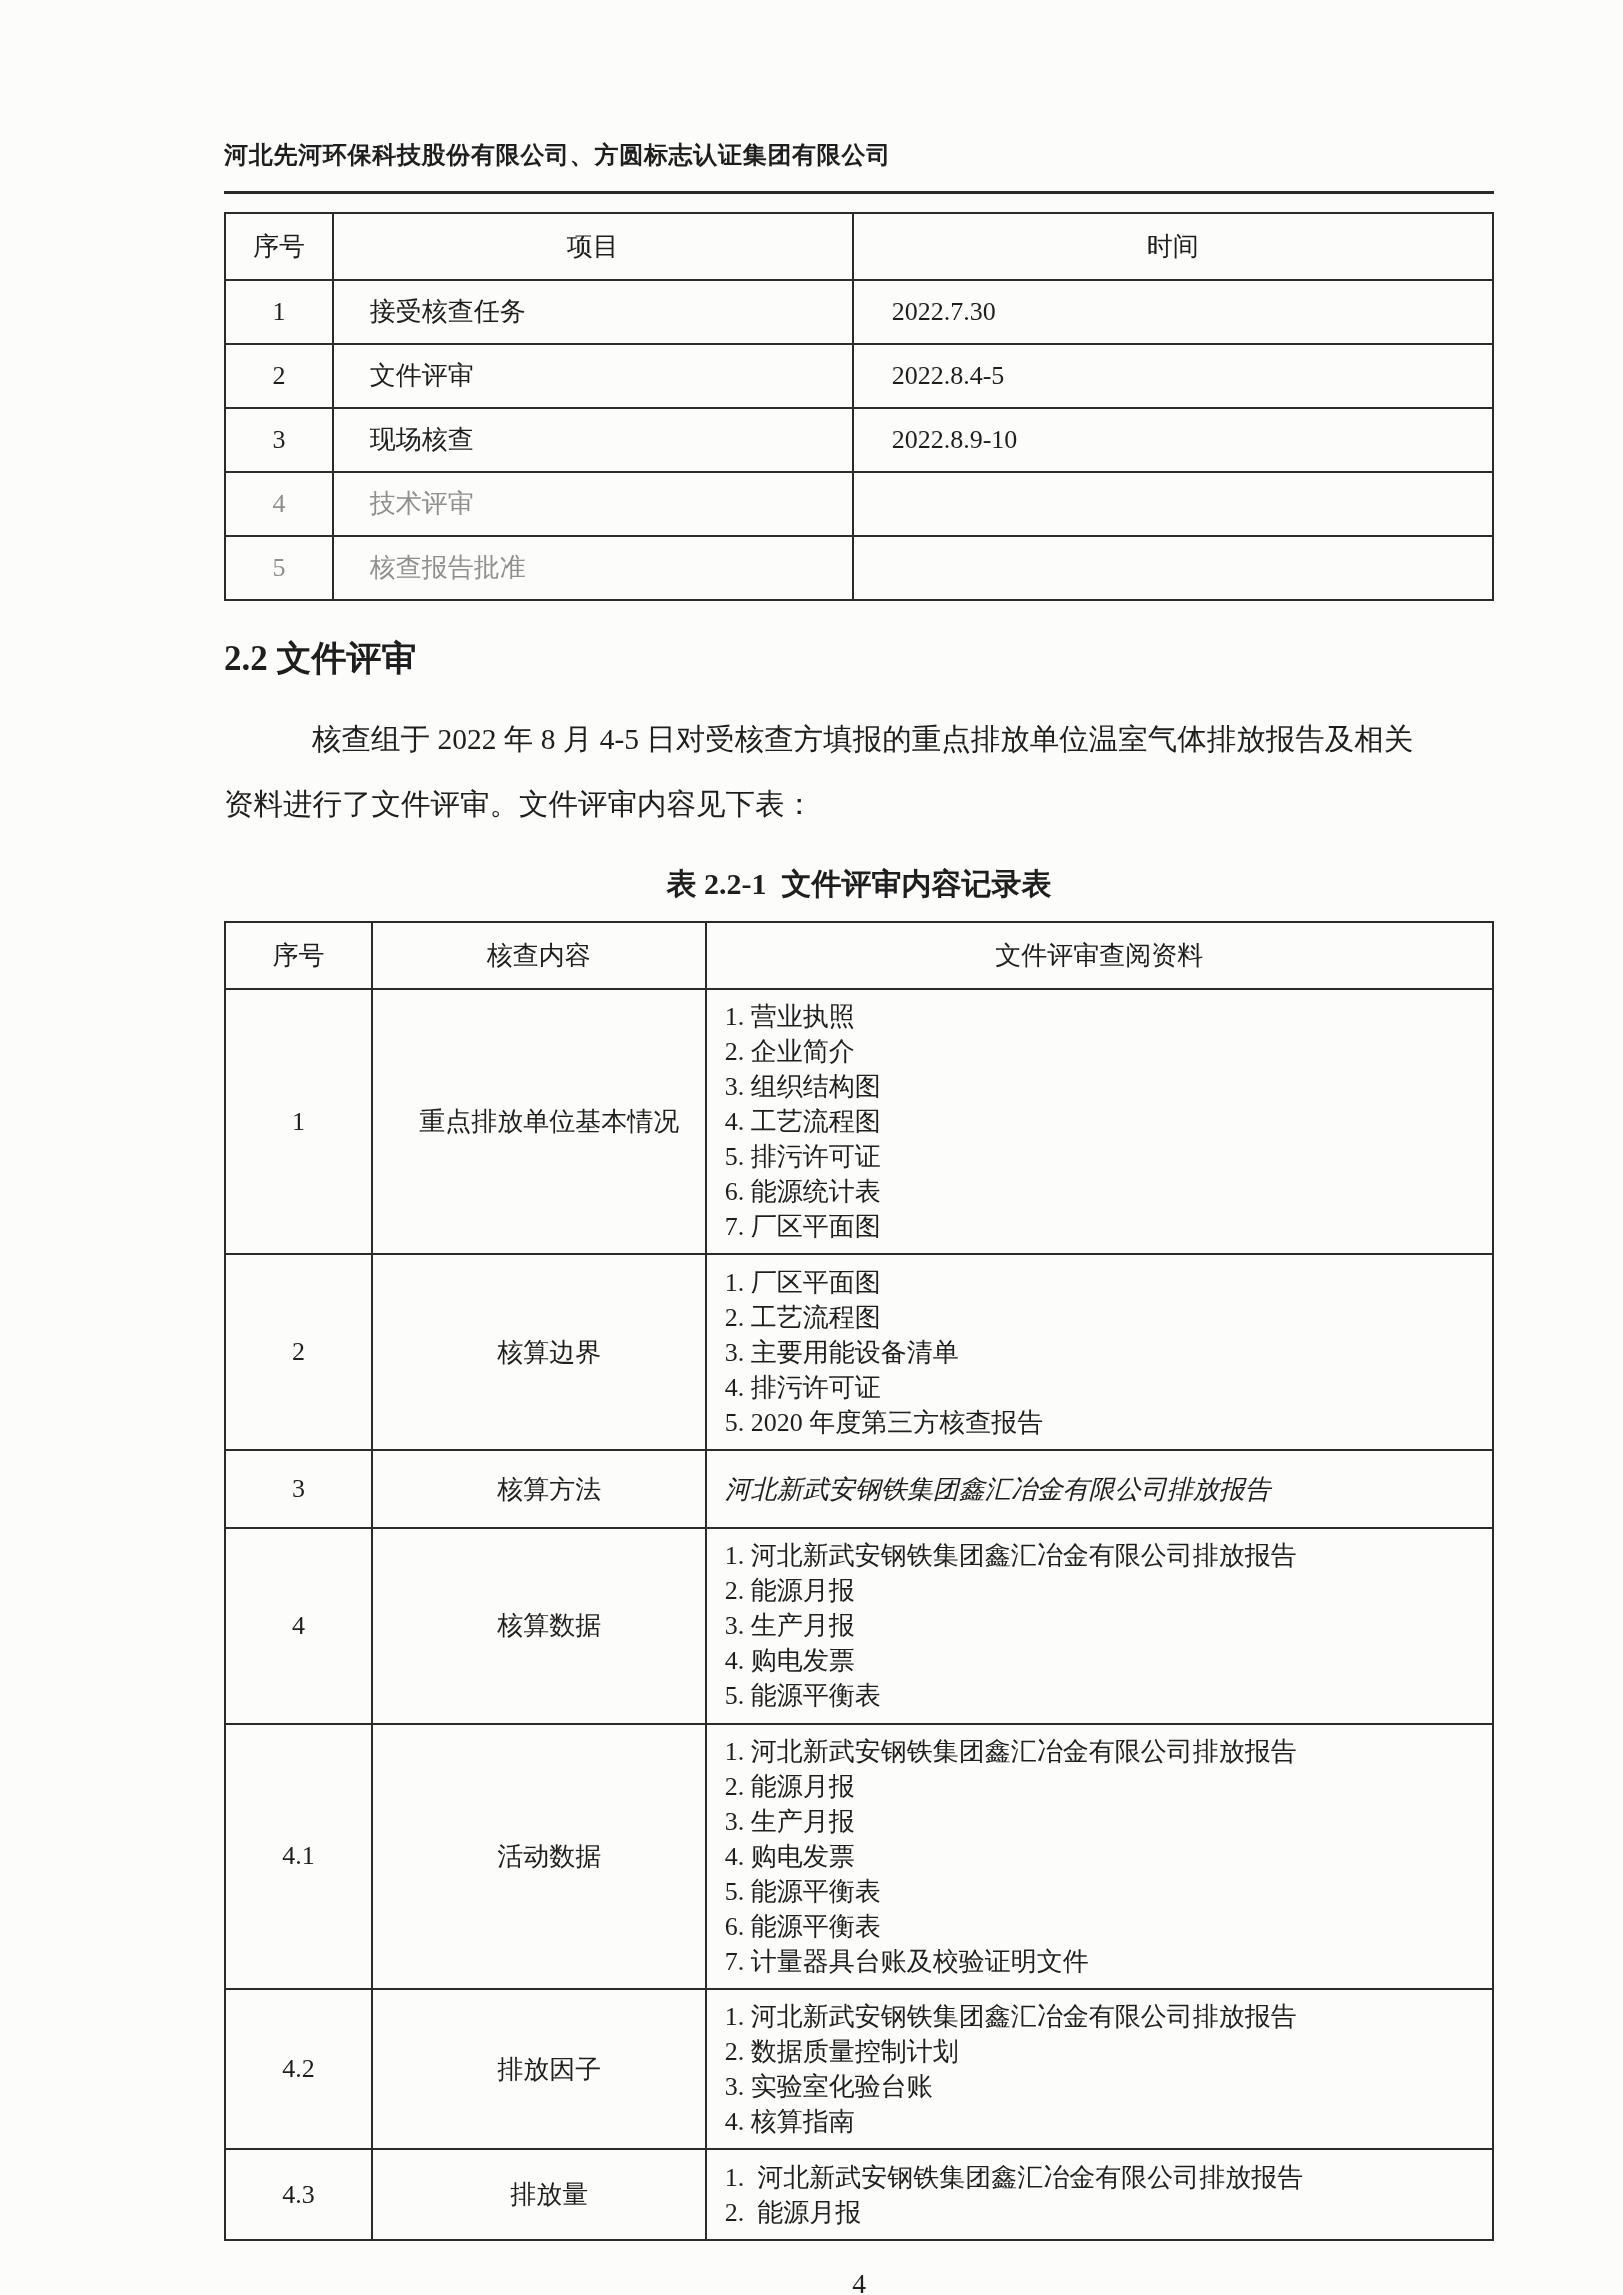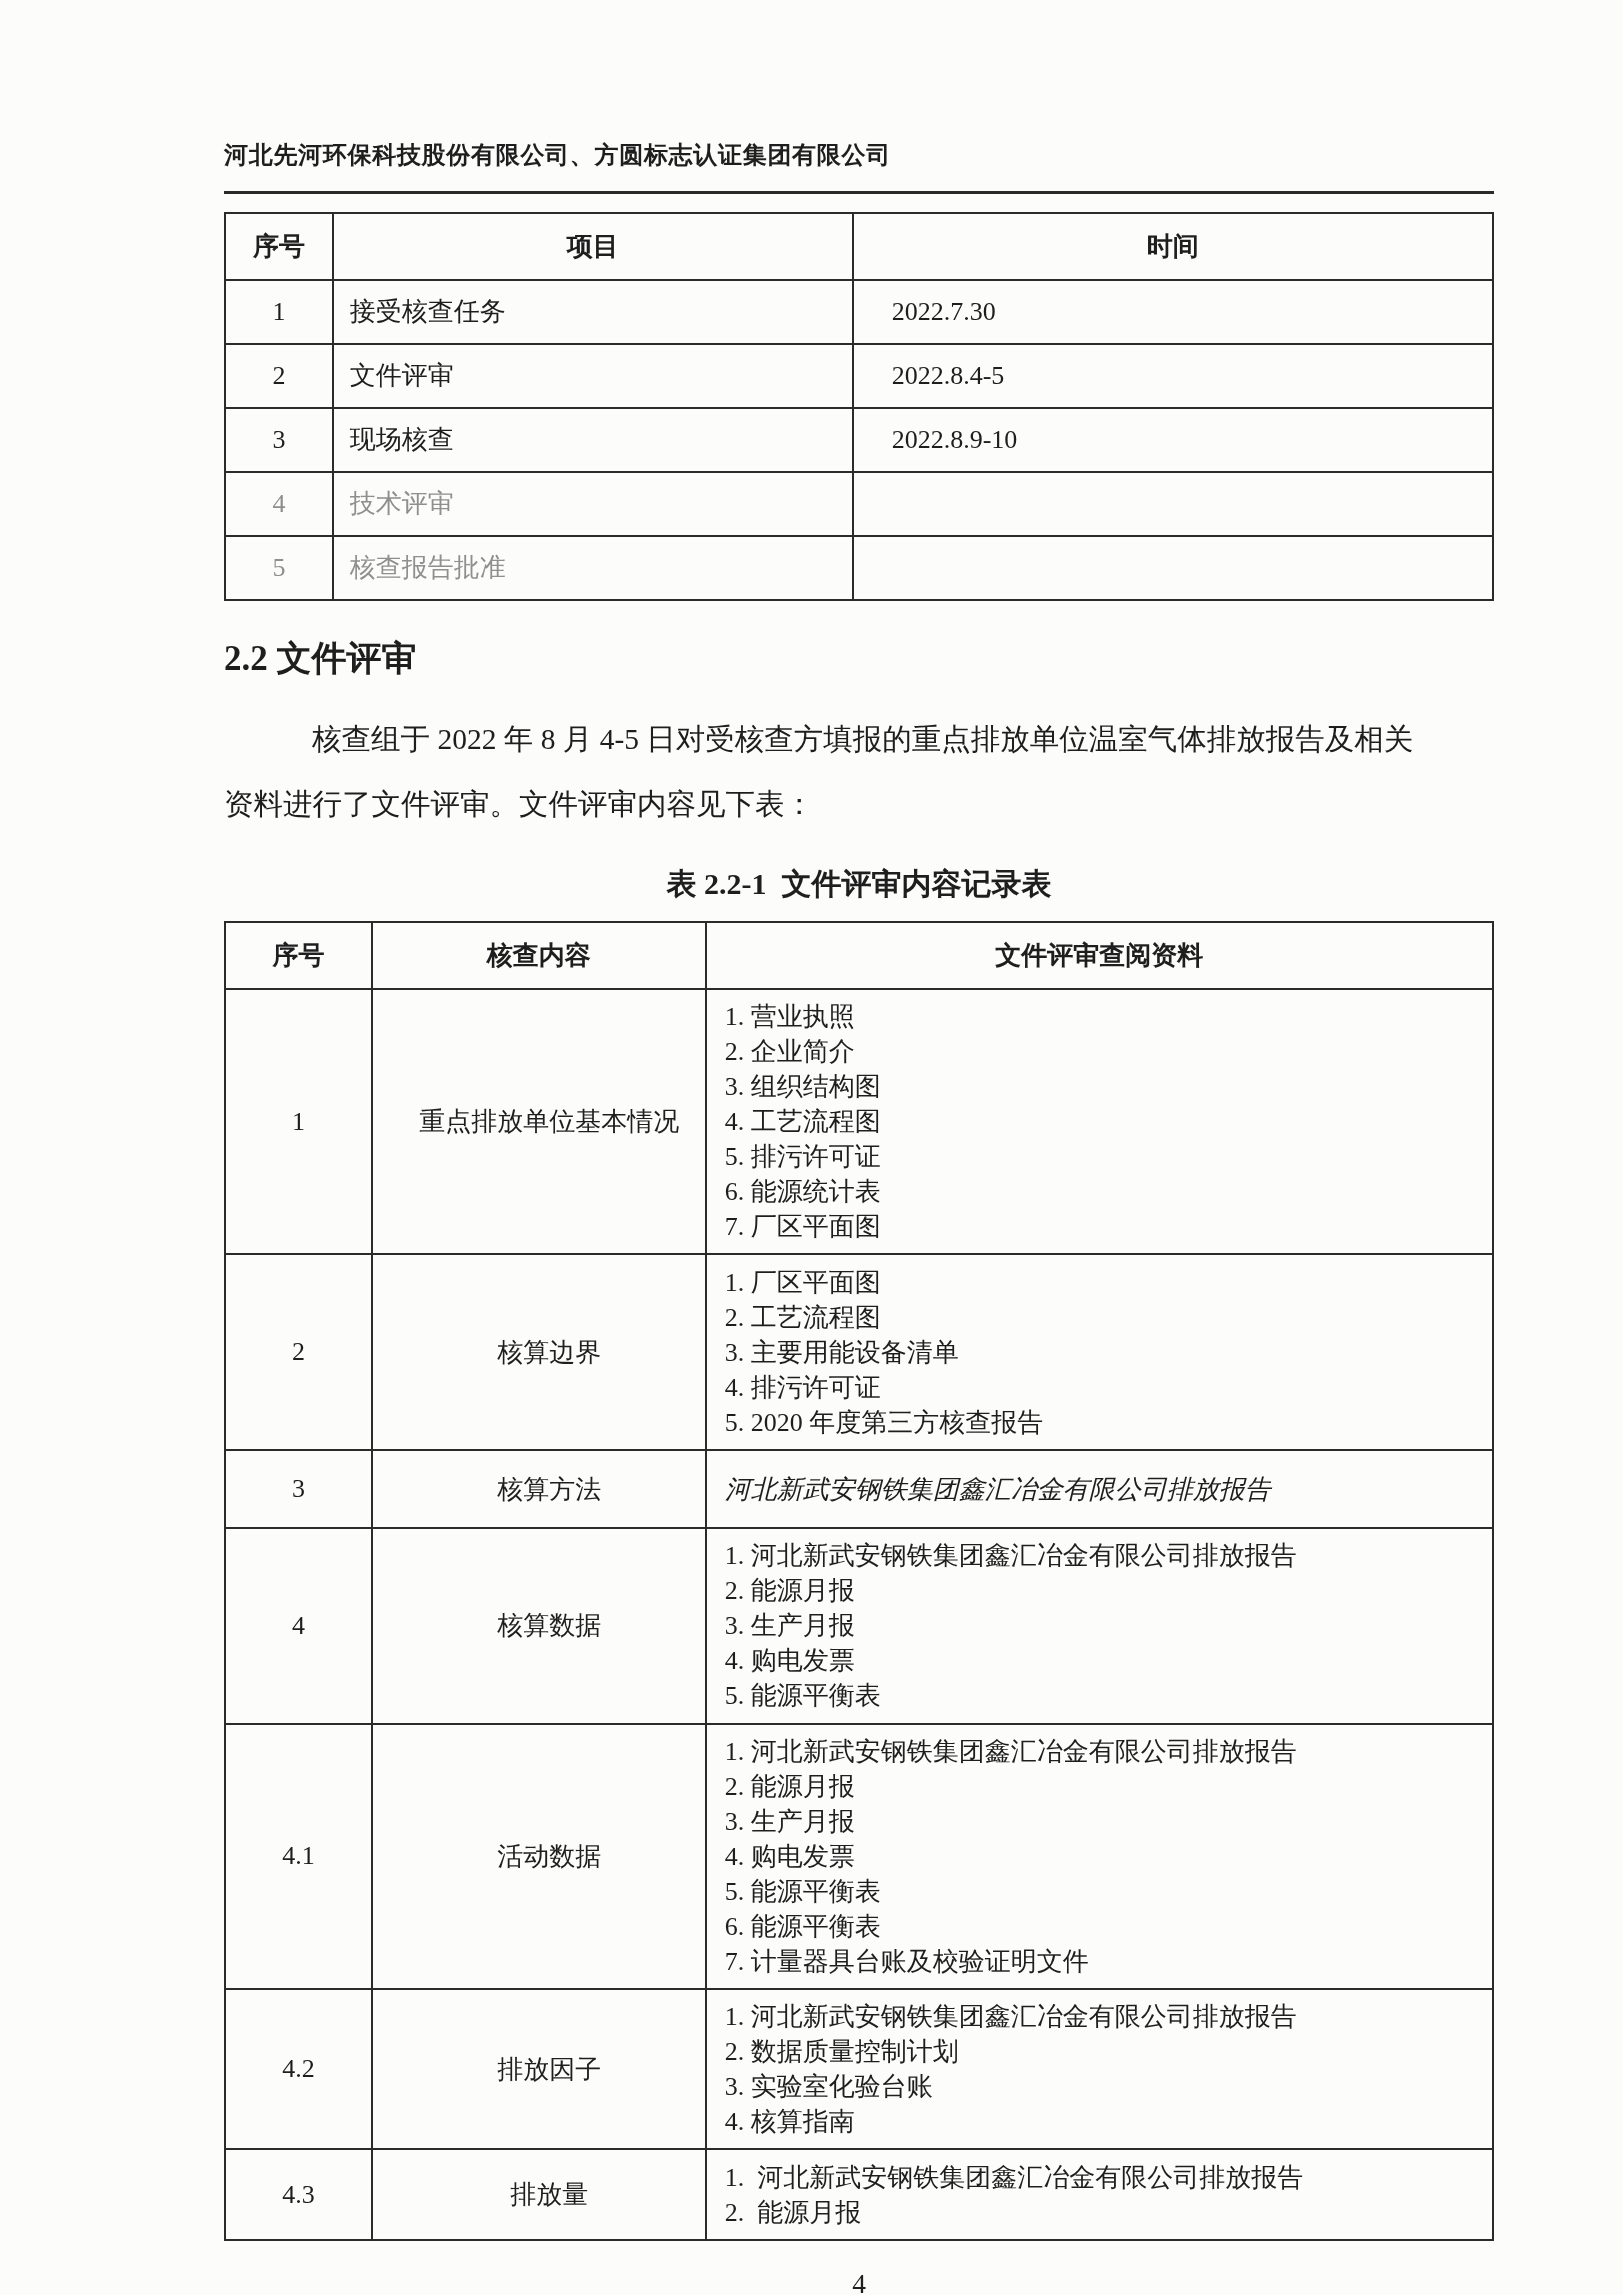--- a/index.html
+++ b/index.html
@@ -37,30 +37,30 @@
     border-collapse: collapse;
     width: 100%;
     table-layout: fixed;
   }
   td, th {
     border: 2px solid #2b2b2b;
     font-size: 26px;
     font-weight: normal;
     vertical-align: middle;
   }
-  th { font-weight: bold; text-align: center; }
+  th { font-weight: normal; text-align: center; }
 
   .t1 { margin-top: 18.3px; }
   .t1 th { height: 63px; }
   .t1 td { height: 60px; }
   .t1 .col-no   { width: 8.5%; }
   .t1 .col-item { width: 41%; }
   .t1 .col-time { width: 50.5%; }
   .t1 td.no { text-align: center; }
-  .t1 td.item { padding-left: 16px; font-family: Liberation Serif, serif; }
+  .t1 td.item { padding-left: 36px; font-family: Liberation Serif, serif; }
   .t1 td.time { padding-left: 38px; }
   .t1 tr.muted td { color: #8f8f8f; }
 
   
   .section-heading {
     margin-top: 34px;
     font-size: 35px;
     font-weight: bold;
   }
   .paragraph {

